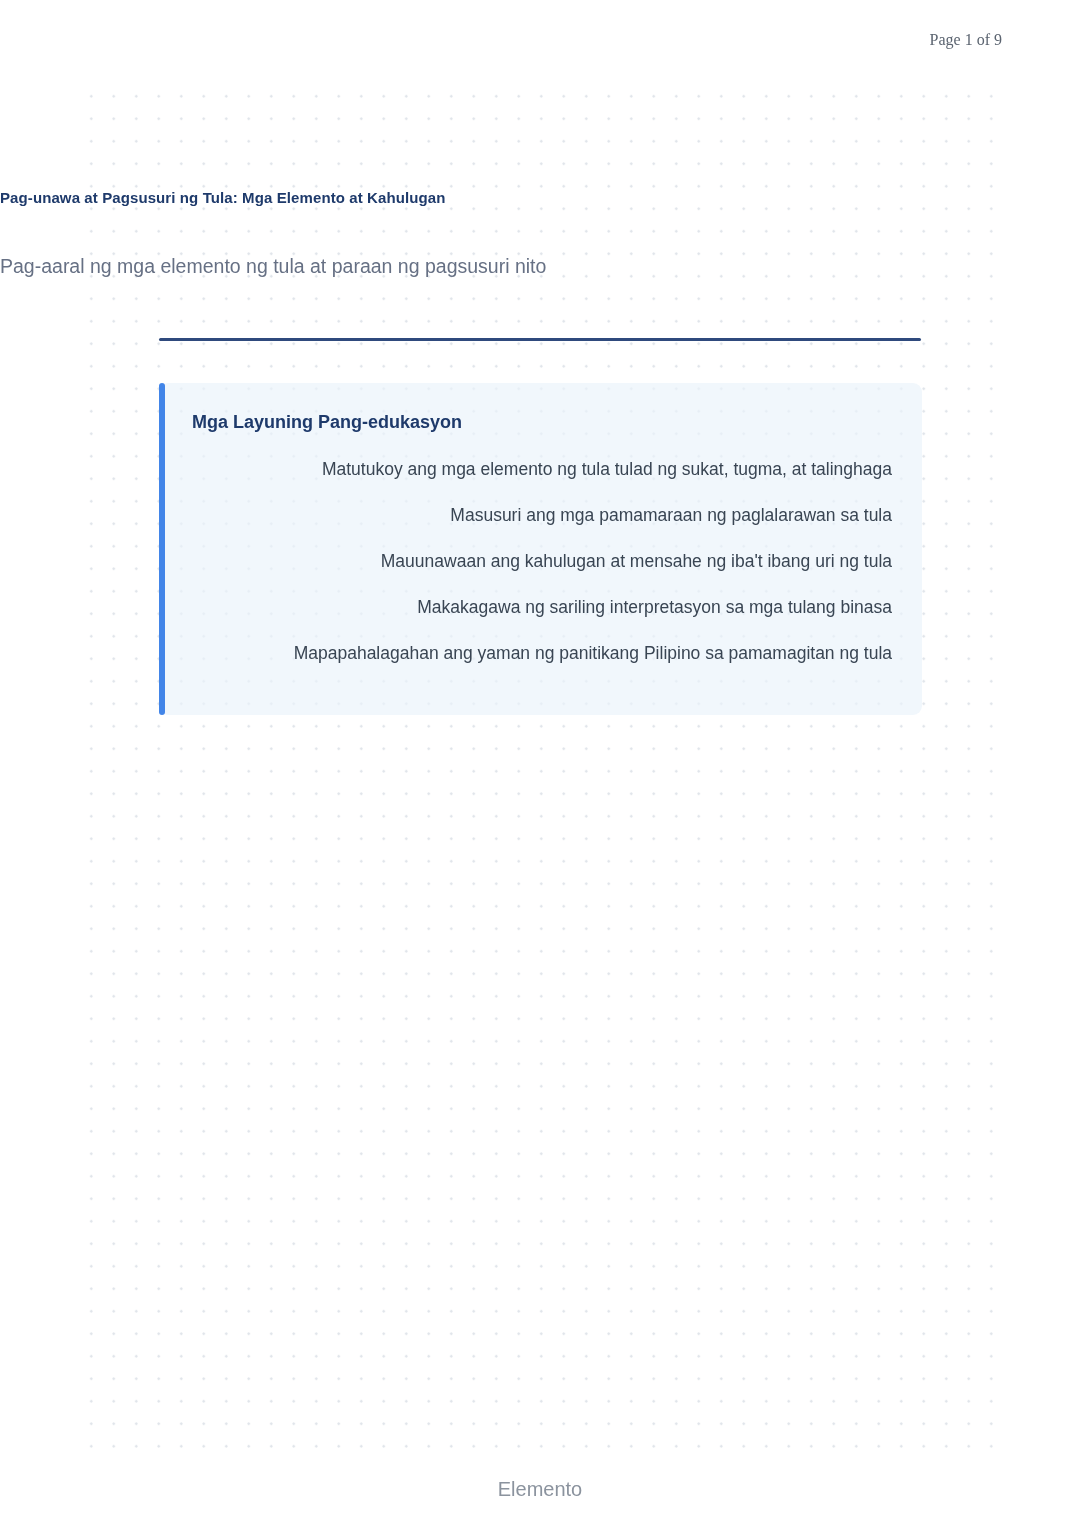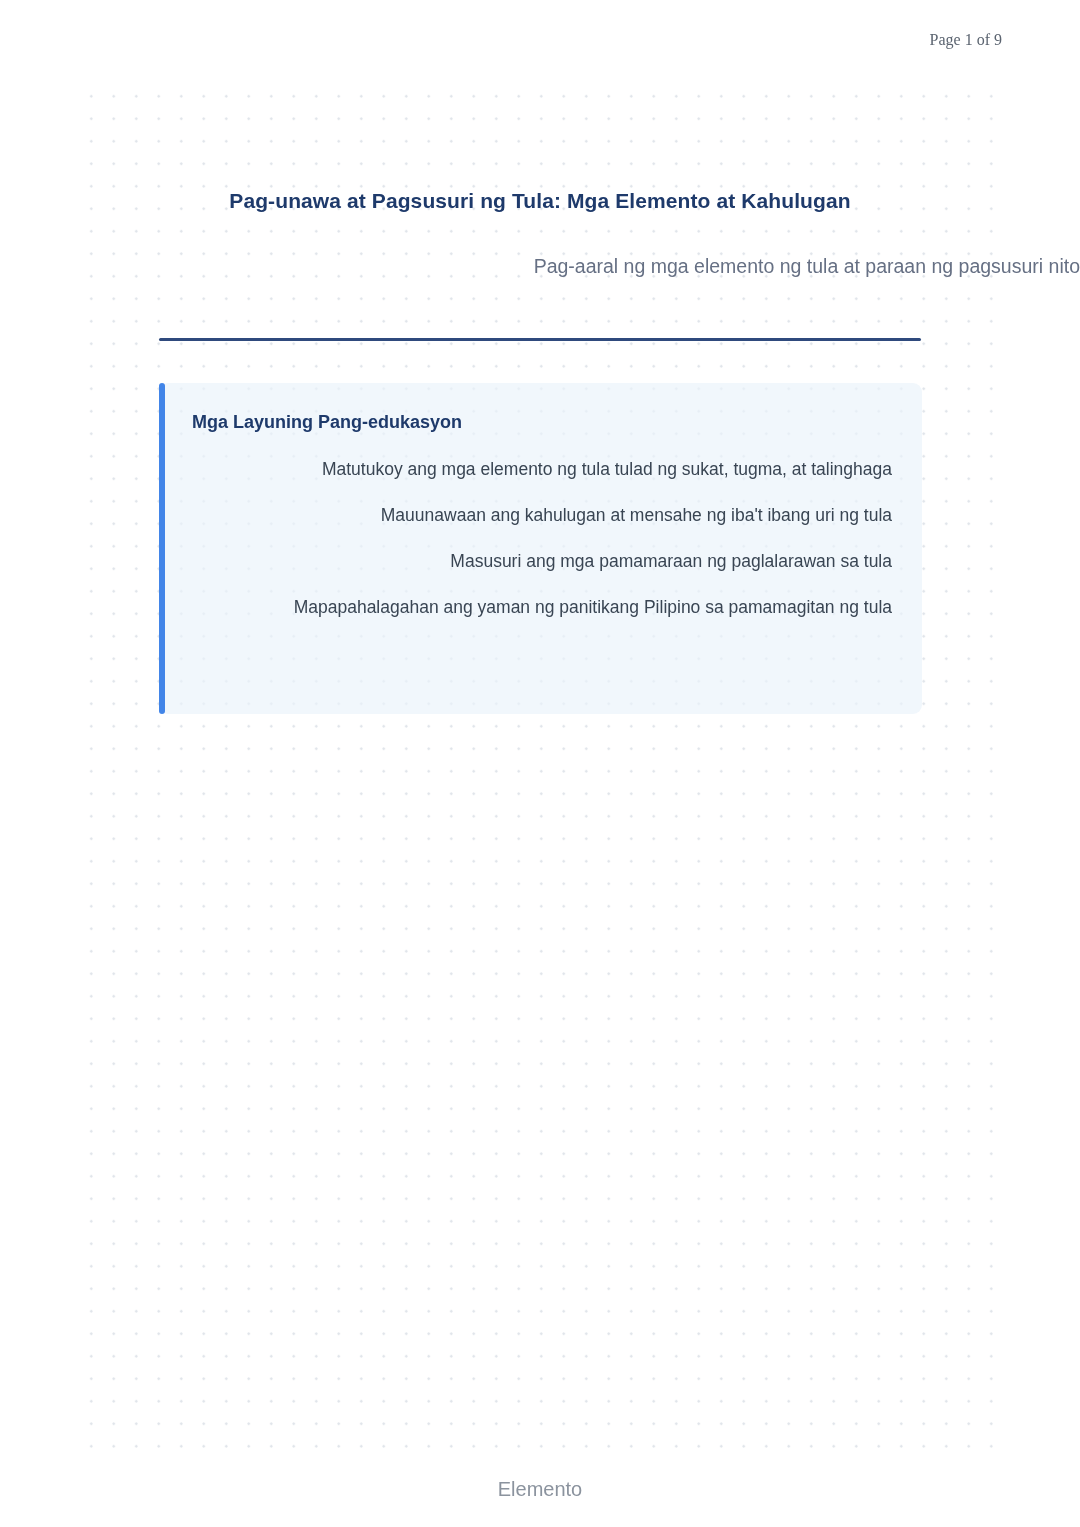--- a/index.html
+++ b/index.html
@@ -33,33 +33,33 @@
     font-family: "Liberation Serif", serif;
     font-size: 16px;
     color: #5b6470;
     z-index: 2;
   }
   .doc-title {
     position: absolute;
     top: 189px;
     left: 0;
     right: 0;
-    text-align: center;
-    font-size: 21px;
+    text-align: left;
+    font-size: 15px;
     font-weight: bold;
     color: #1e3a6b;
     letter-spacing: 0.1px;
     z-index: 2;
   }
   .doc-subtitle {
     position: absolute;
     top: 255px;
     left: 0;
     right: 0;
-    text-align: right;
+    text-align: left;
     font-size: 19.5px;
     font-weight: normal;
     color: #667084;
     z-index: 2;
   }
   .divider {
     position: absolute;
     top: 338px;
     left: 159px;
     width: 762px;
@@ -128,23 +128,24 @@
 
   <div class="divider"></div>
 
   <div class="objectives-card">
     <div class="accent-bar"></div>
 
     <div class="card-heading">Mga Layuning Pang-edukasyon</div>
 
     <p class="objective-item">Matutukoy ang mga elemento ng tula tulad ng sukat, tugma, at talinghaga</p>
 
+    <p class="objective-item">Masusuri ang mga pamamaraan ng paglalarawan sa tula</p>
+
     <p class="objective-item">Mauunawaan ang kahulugan at mensahe ng iba't ibang uri ng tula</p>
 
-    <p class="objective-item">Masusuri ang mga pamamaraan ng paglalarawan sa tula</p>
-
+    <p class="objective-item">Makakagawa ng sariling interpretasyon sa mga tulang binasa</p>
 
     <p class="objective-item">Mapapahalagahan ang yaman ng panitikang Pilipino sa pamamagitan ng tula</p>
   </div>
 
   <div class="footer-brand">Elemento</div>
 
 </div>
 
 </body></html>

